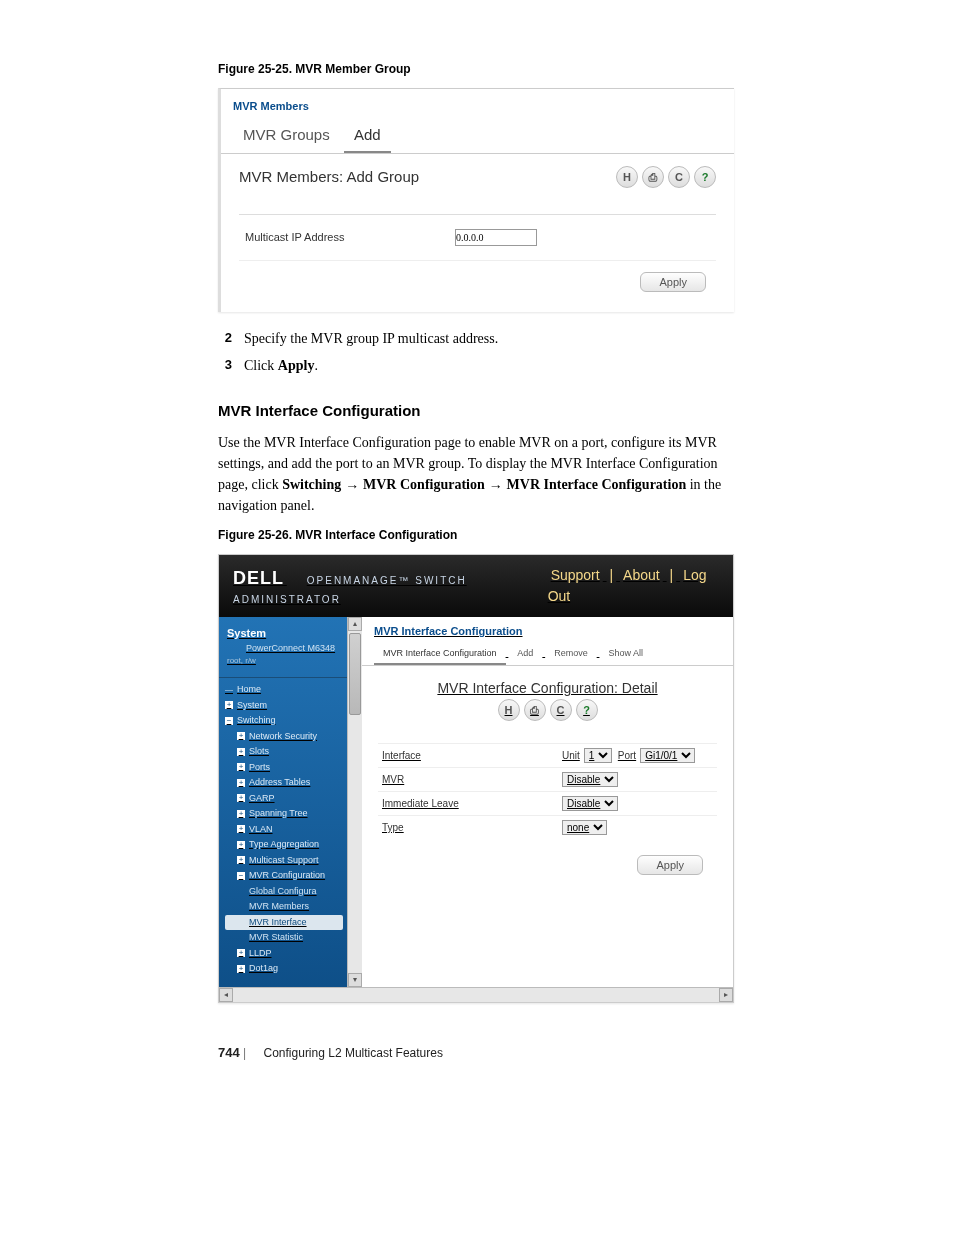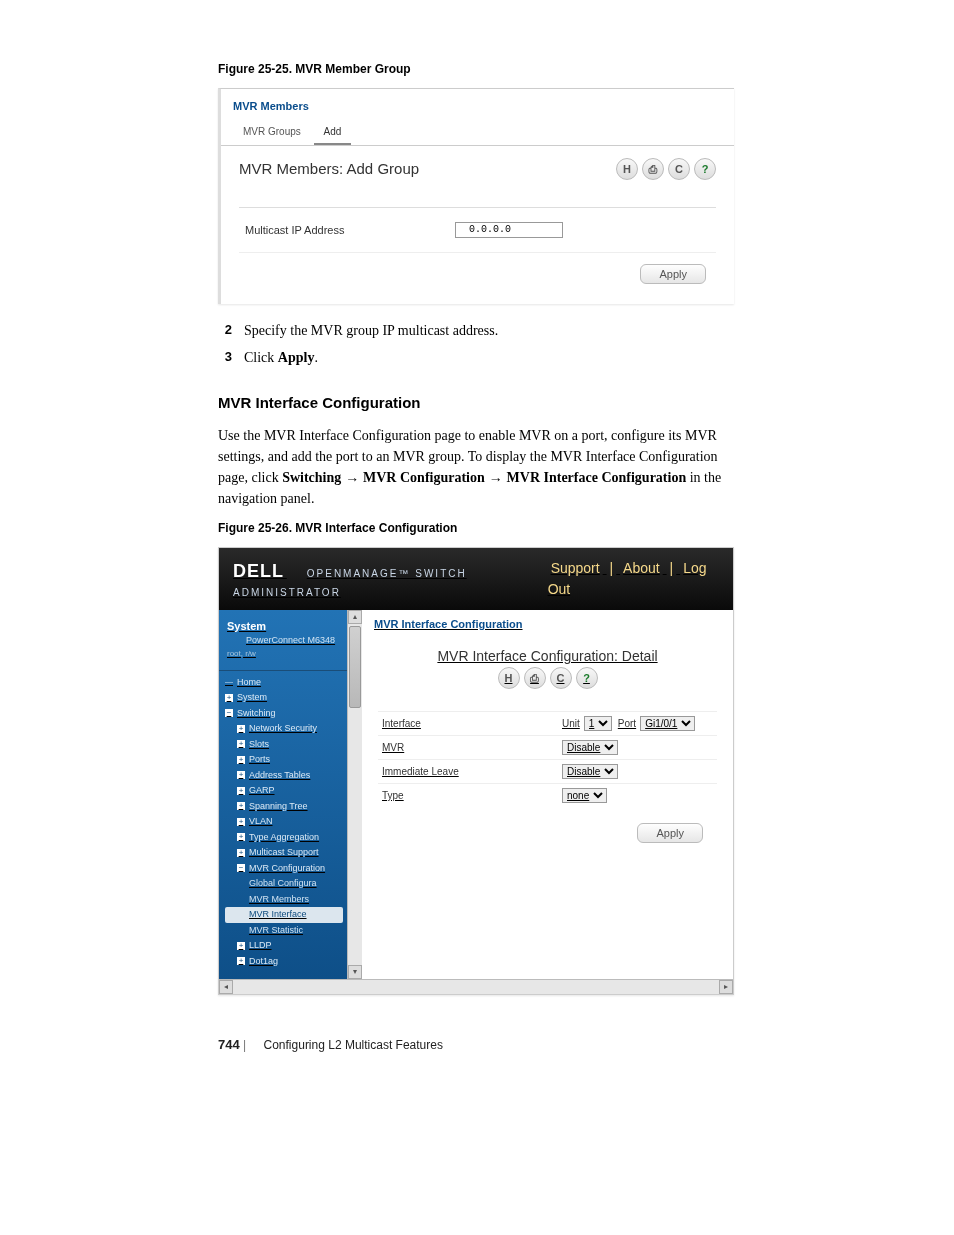--- a/index.html
+++ b/index.html
@@ -36,21 +36,21 @@
     .s1-title {
       font-family: Arial, sans-serif;
       font-size: 11px;
       font-weight: bold;
       color: #0a4d8c;
     }
     .s1-tabs {
       border-bottom: 1px solid #ccc;
       padding: 2px 0 0 12px;
       font-family: Arial, sans-serif;
-      font-size: 10px;
+      font-size: 15px;
     }
     .s1-tab {
       display: inline-block;
       padding: 4px 10px;
       color: #555;
       cursor: pointer;
     }
     .s1-tab.active {
       border-bottom: 2px solid #888;
       color: #333;
@@ -95,22 +95,22 @@
       display: flex;
       font-family: Arial, sans-serif;
       font-size: 11px;
       color: #333;
     }
     .s1-fieldrow .label { width: 210px; }
     .s1-fieldrow input {
       width: 80px;
       font-size: 10px;
       border: 1px solid #999;
-      padding: 1px 13px;
-      font-family: Liberation Mono, monospace;
+      padding: 1px 0;
+      font-family: Liberation Serif, serif;
     }
     .s1-footer {
       border-top: 1px solid #eee;
       text-align: right;
       padding: 10px 10px 6px 10px;
     }
     .apply-btn {
       font-family: Arial, sans-serif;
       font-size: 11px;
       background: linear-gradient(#fefefe, #e6e6e6);
@@ -498,20 +498,26 @@
         </div>
       </div>
       <div class="s2-scrollbar">
         <div class="s2-scroll-arrow up">▴</div>
         <div class="s2-scroll-thumb"></div>
         <div class="s2-scroll-arrow down">▾</div>
       </div>
       <div class="s2-content">
         <div class="s2-c-headerbar">
           <span class="ht">MVR Interface Configuration</span>
+        </div>
+        <div class="s2-c-tabs">
+          <span class="s2-c-tab active">MVR Interface Configuration</span>
+          <span class="s2-c-tab">Add</span>
+          <span class="s2-c-tab">Remove</span>
+          <span class="s2-c-tab">Show All</span>
         </div>
         <div class="s2-c-body">
           <div class="s2-c-subtitle-row">
             <div class="s2-c-subtitle">MVR Interface Configuration: Detail</div>
             <div class="icon-row">
               <div class="round-icon">H</div>
               <div class="round-icon">⎙</div>
               <div class="round-icon">C</div>
               <div class="round-icon q">?</div>
             </div>

